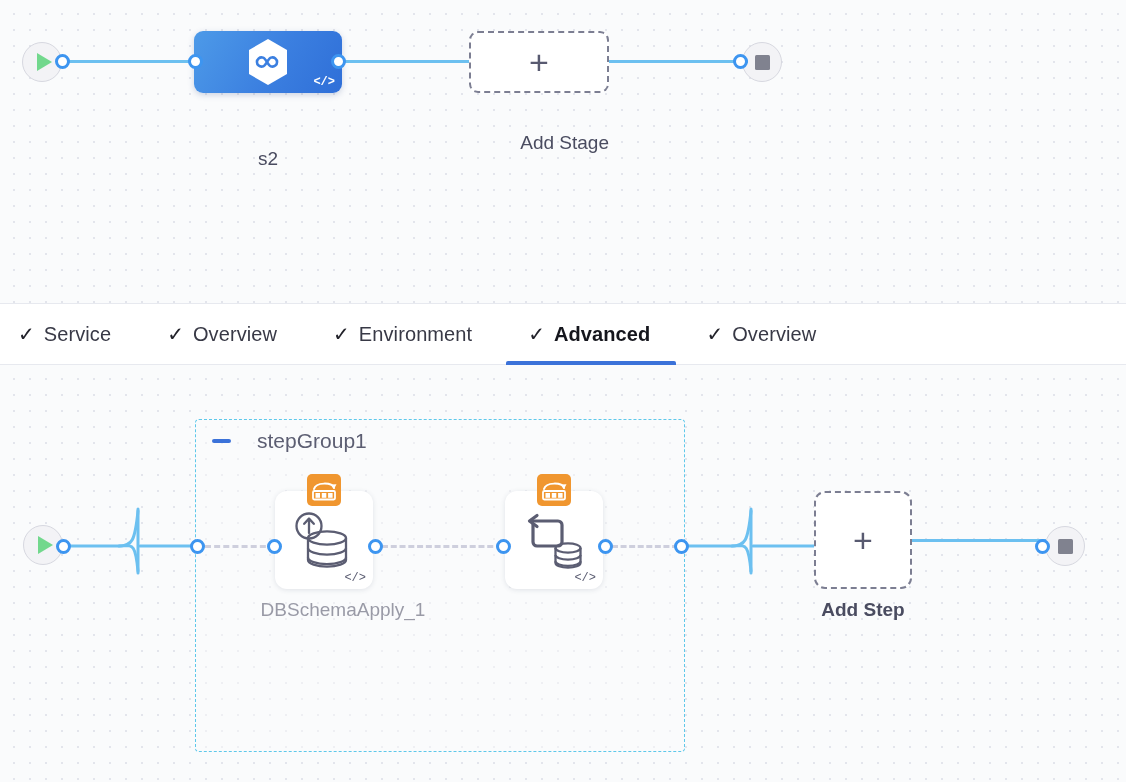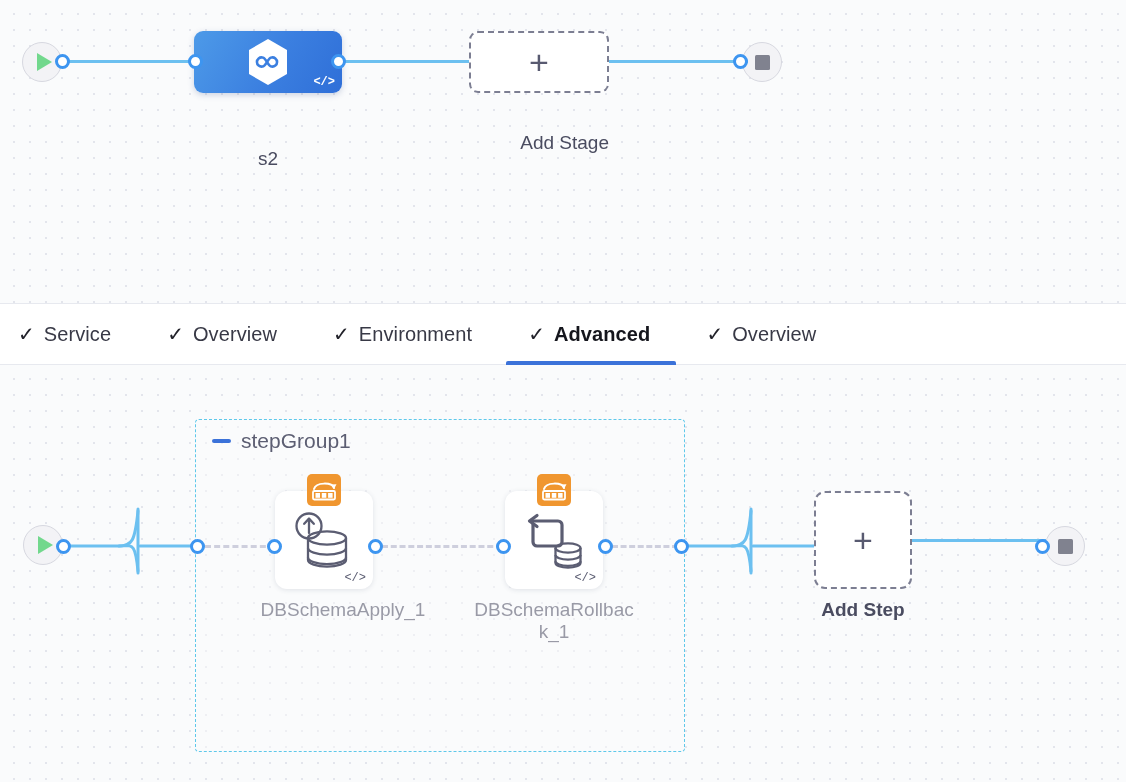--- a/index.html
+++ b/index.html
@@ -157,21 +157,21 @@
   
   #step-group {
     position: absolute;
     border: 1.6px dashed #5ec8ea;
     border-radius: 4px;
     background: rgba(250,251,253,.45);
     z-index: 2;
   }
   #step-group-header {
     position: absolute;
-    display: flex; align-items: center; gap: 10px;
+    display: flex; align-items: center; gap: 26px;
     cursor: pointer;
     z-index: 7;
   }
   .minus-glyph {
     width: 19px; height: 3.5px; background: #3b72d9; border-radius: 2px;
     display: block;
   }
   #step-group-title { font-size: 21px; color: #5c5e72; }
 
   
@@ -331,21 +331,20 @@
     <svg class="step-glyph" width="66" height="64" viewBox="0 0 66 64">
       <path d="M12 14 L12 32 C12 34.2 13.8 36 16 36 L37 36 C39.2 36 41 34.2 41 32 L41 15 C41 12.8 39.2 11 37 11 L10 11" fill="none" stroke="#5b5d72" stroke-width="3.2" stroke-linecap="round" stroke-linejoin="round"></path>
       <path d="M16 5.5 L8.5 11 L16 16.5" fill="none" stroke="#5b5d72" stroke-width="3.2" stroke-linecap="round" stroke-linejoin="round"></path>
       <ellipse cx="47" cy="38" rx="12.5" ry="4.6" fill="none" stroke="#5b5d72" stroke-width="2.3"></ellipse>
       <path d="M34.5 38 L34.5 53 C34.5 55.6 40.1 57.6 47 57.6 C53.9 57.6 59.5 55.6 59.5 53 L59.5 38" fill="none" stroke="#5b5d72" stroke-width="2.3"></path>
       <path d="M34.5 45 C34.5 47.6 40.1 49.6 47 49.6 C53.9 49.6 59.5 47.6 59.5 45" fill="none" stroke="#5b5d72" stroke-width="2.3"></path>
       <path d="M34.5 51.2 C34.5 53.8 40.1 55.8 47 55.8 C53.9 55.8 59.5 53.8 59.5 51.2" fill="none" stroke="#5b5d72" stroke-width="2.3"></path>
     </svg>
     <span class="code-badge dark">&lt;/&gt;</span>
   </div>
-  <div class="caption" style="left:470px; top:234px; width:168px;">DBSchemaRollback_1</div>
 
   <div class="port" style="left:598px; top:174px;"></div>
   <div class="dash-link" style="left:612px; top:180px; width:66px;"></div>
   <div class="port" style="left:674px; top:174px;"></div>
 
   <svg class="curve-link" style="left:684px; top:140px;" width="142" height="72" viewBox="0 0 142 72">
     <path d="M0 41 L48 41 C61 41 64 36 67 6" fill="none" stroke="#6cc0f0" stroke-width="3" stroke-linecap="round"></path>
     <path d="M67 66 C64 36 61 41 48 41" fill="none" stroke="#6cc0f0" stroke-width="3" stroke-linecap="round"></path>
     <path d="M67 4 L67 68" fill="none" stroke="#6cc0f0" stroke-width="3" stroke-linecap="round"></path>
     <path d="M69 41 L132 41" fill="none" stroke="#6cc0f0" stroke-width="3" stroke-linecap="round"></path>

